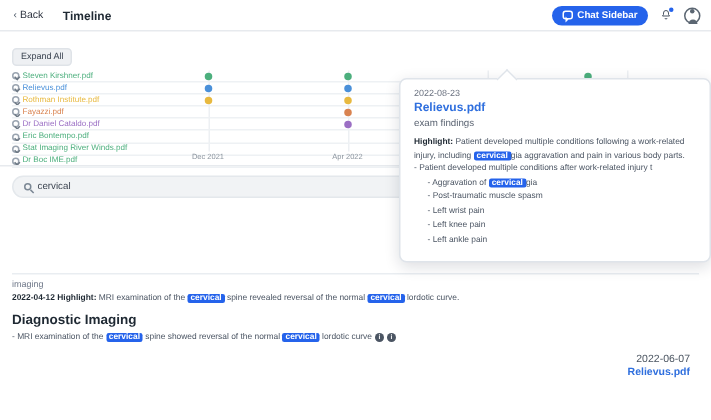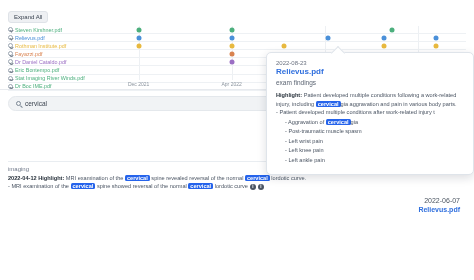--- a/index.html
+++ b/index.html
@@ -182,20 +182,43 @@
   .pop-hl b { color: #1f2933; }
   .pop-h { font-size: 9.5px; font-weight: bold; color: #1f2933; margin: 7px 0 4px 0; }
   .pop-li { font-size: 5.6px; color: #4b5563; line-height: 1.7; }
   .pop-li.indent { padding-left: 9px; }
 </style>
 </head>
 <body>
 
 <div id="app">
 
+  <div class="topbar">
+    <div class="back-btn">
+      <span class="chev-left">‹</span>
+      <span>Back</span>
+    </div>
+    <div class="tl-title">Timeline</div>
+    <div class="topbar-right">
+      <div class="chat-btn">
+        <span class="bubble-ic"></span>
+        <span>Chat Sidebar</span>
+      </div>
+      <div class="icon-btn">
+        <svg class="bell" viewBox="0 0 24 24">
+          <path d="M12 3a5 5 0 0 0-5 5v3l-2 3h14l-2-3V8a5 5 0 0 0-5-5z" fill="none" stroke="#4b5563" stroke-width="2"></path>
+          <path d="M10 18a2 2 0 0 0 4 0" fill="none" stroke="#4b5563" stroke-width="2"></path>
+        </svg>
+        <span class="badge-dot"></span>
+      </div>
+      <div class="icon-btn">
+        <span class="avatar-ic"></span>
+      </div>
+    </div>
+  </div>
 
   <div class="timeline">
     <div class="expand-all">Expand All</div>
     <div class="tl-body">
       <div class="tl-grid" id="tl-grid">
           <span class="gline" style="left: 12%;"></span>
           <span class="gline" style="left: 37%;"></span>
           <span class="gline" style="left: 62%;"></span>
           <span class="gline" style="left: 87%;"></span>
         </div>
@@ -310,20 +333,21 @@
     <div class="sep"></div>
 
     <div class="sec-label">imaging</div>
 
     <div class="hl-line">
       <b>2022-04-12</b>
       <b>Highlight:</b>
       <span>MRI examination of the </span><span class="mark">cervical</span><span> spine revealed reversal of the normal </span><span class="mark">cervical</span><span> lordotic curve.</span>
     </div>
 
+    <div class="h-diag">Diagnostic Imaging</div>
 
     <div class="bullet">
       <span>- MRI examination of the </span><span class="mark">cervical</span><span> spine showed reversal of the normal </span><span class="mark">cervical</span><span> lordotic curve</span><span class="ibadge">i</span><span class="ibadge">i</span>
     </div>
 
     <div class="bottom-date">2022-06-07</div>
     <div class="bottom-doc">Relievus.pdf</div>
   </div>
 
   <div class="popup">

